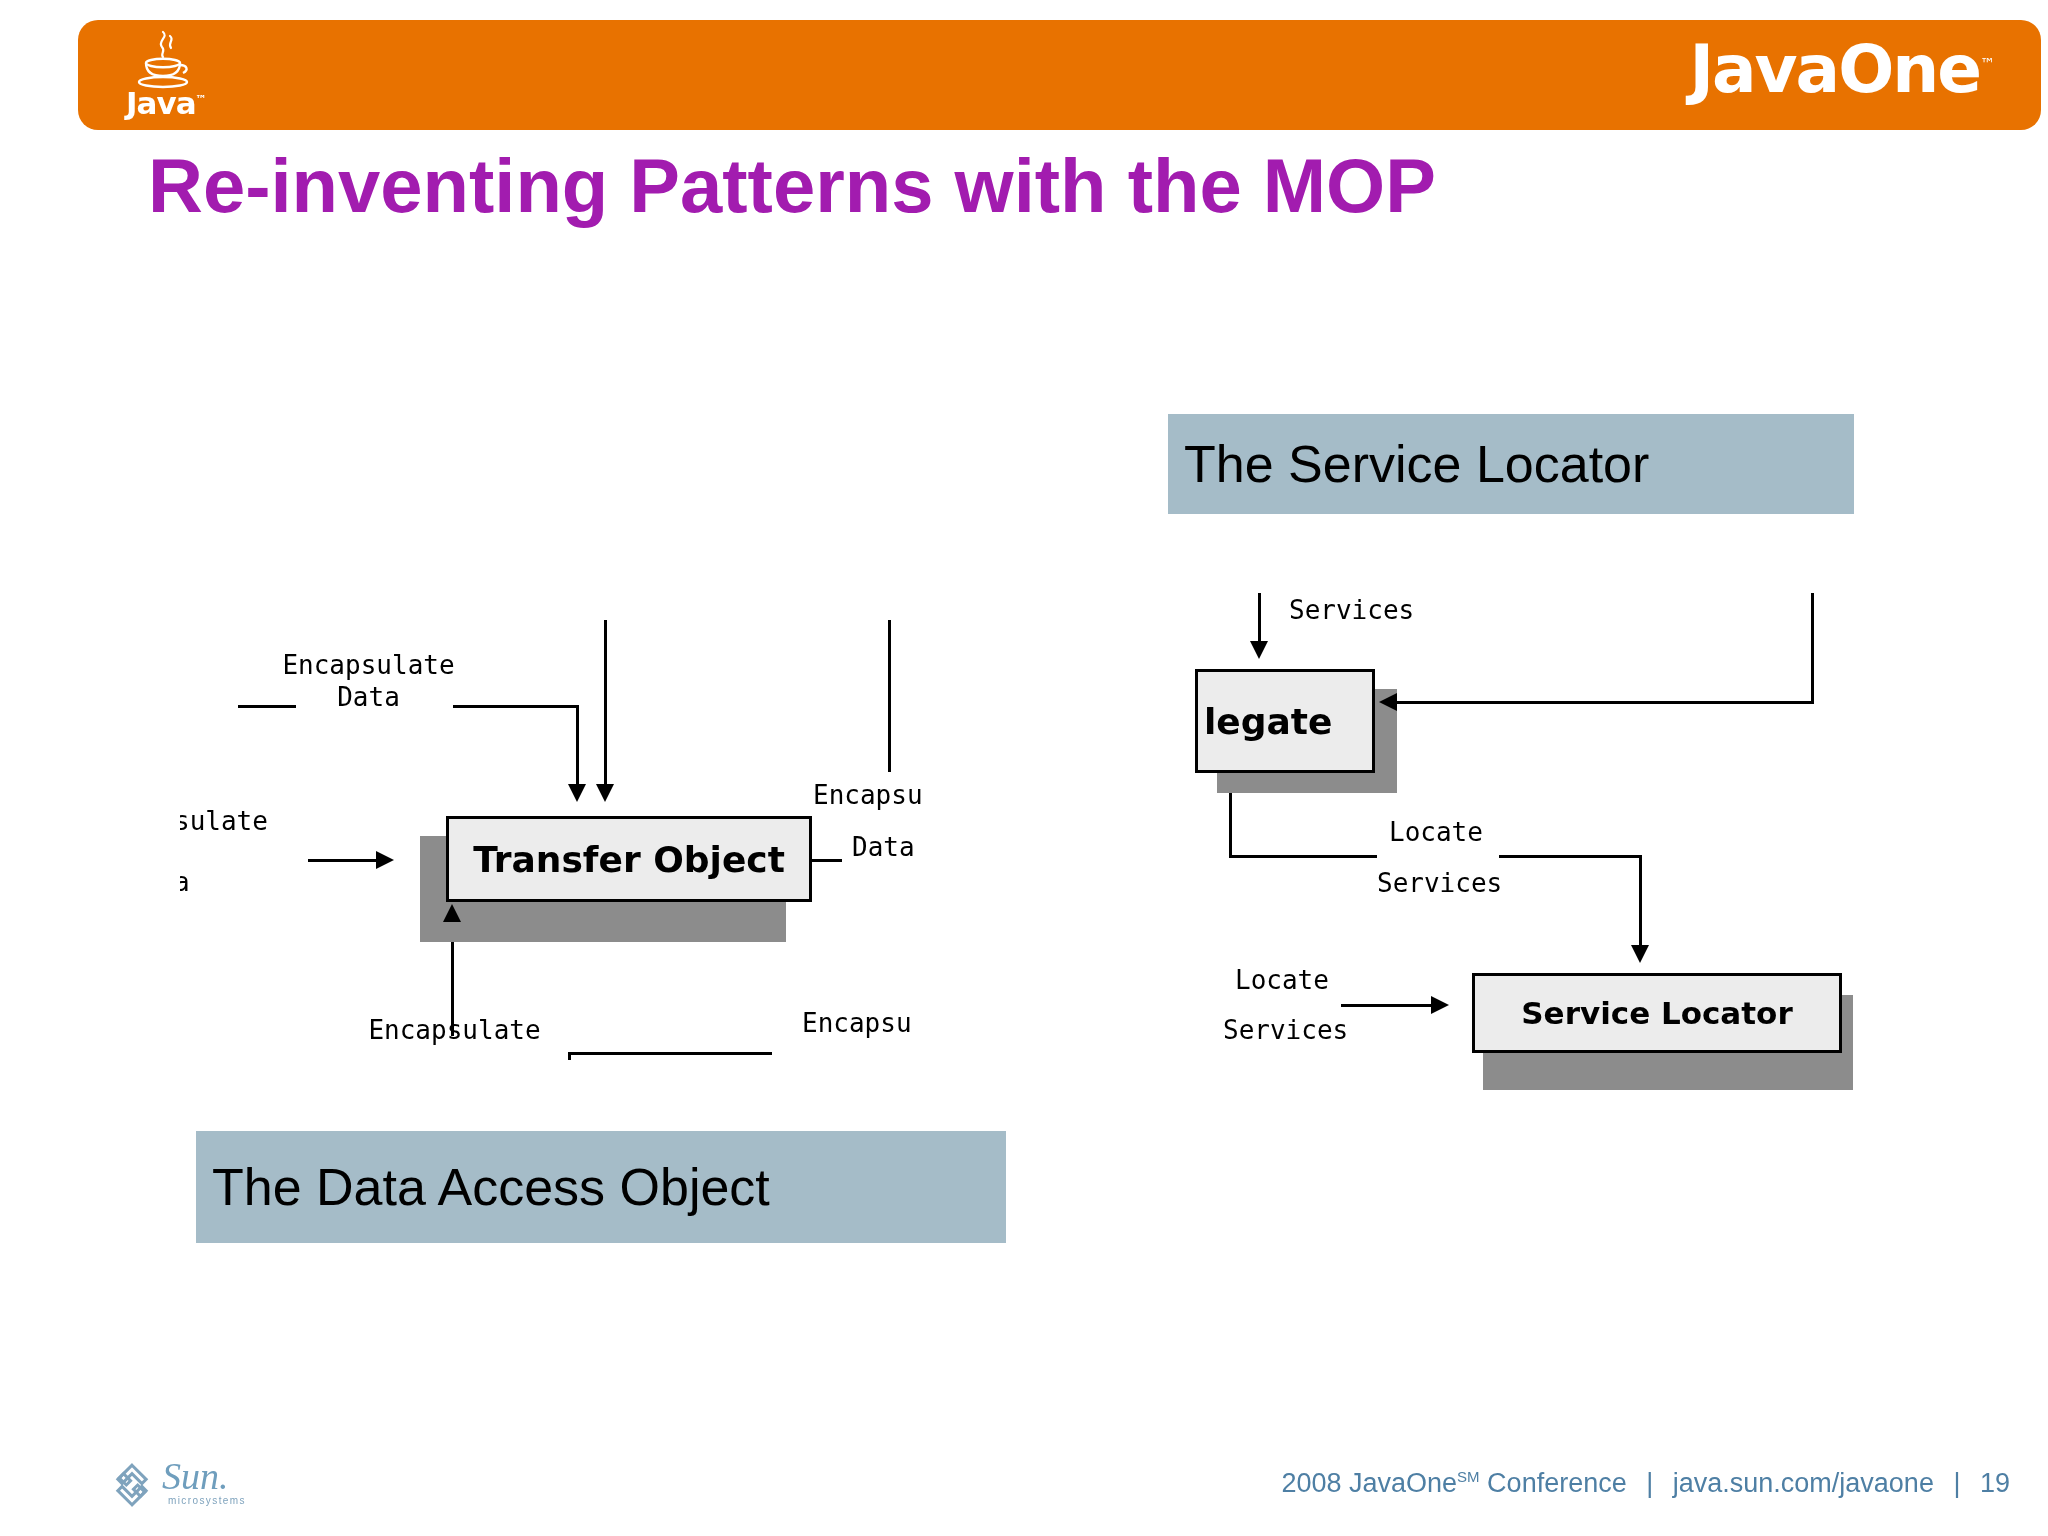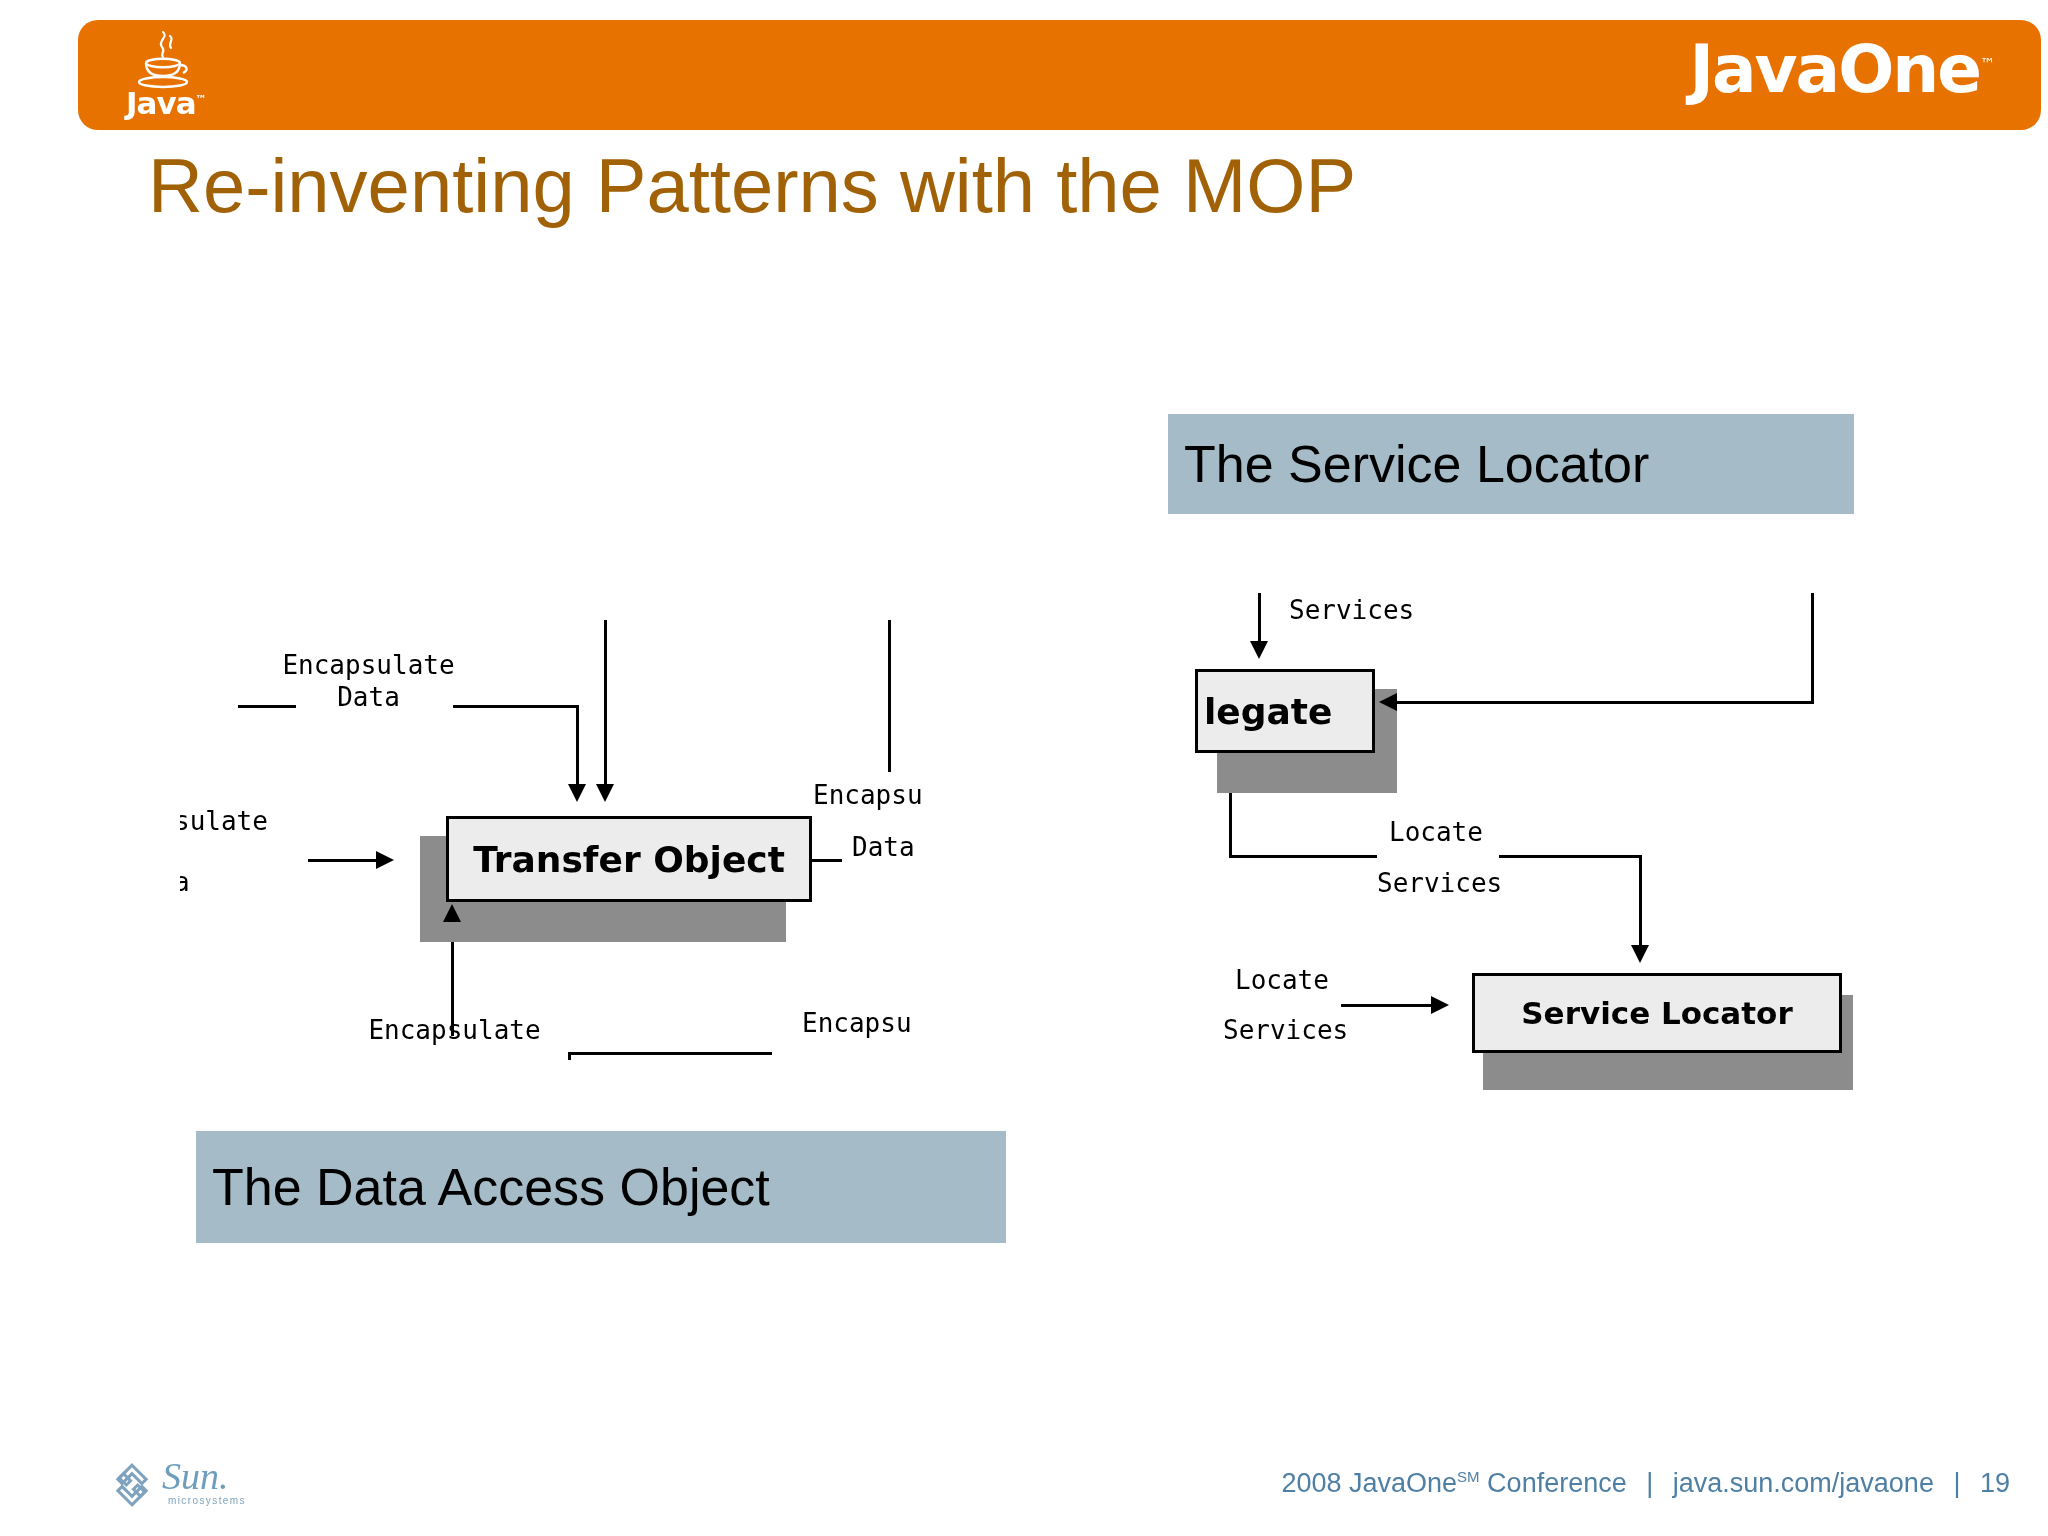--- a/index.html
+++ b/index.html
@@ -71,22 +71,22 @@
     vertical-align: super;
     font-weight: normal;
   }
 
   
   .slide-title {
     position: absolute;
     left: 148px;
     top: 185px;
     font-size: 76px;
-    font-weight: normal;
-    color: #a16207;
+    font-weight: bold;
+    color: #a21caf;
     white-space: nowrap;
     letter-spacing: 0px;
     transform: translateY(-50%);
   }
 
   
   .caption-chip {
     position: absolute;
     background: #a5bcc8;
     color: #000000;
@@ -311,21 +311,21 @@
 
 </div>
 
 <div class="diagram" id="diagram-sl">
 
   <div class="ln-v" style="left:103px; top:48px; height:52px;"></div>
   <div class="arrow arrow-down" style="left:95px; top:96px;"></div>
   <div class="lbl" style="left:134px; top:50px;">Services</div>
 
   <div class="node-shadow" style="left:62px; top:144px; width:180px; height:104px;"></div>
-  <div class="node-box" style="left:40px; top:124px; width:180px; height:84px; font-size:36px; justify-content:flex-start; padding-left:6px; overflow:hidden;">legate</div>
+  <div class="node-box" style="left:40px; top:124px; width:180px; height:104px; font-size:36px; justify-content:flex-start; padding-left:6px; overflow:hidden;">legate</div>
 
   <div class="ln-v" style="left:656px; top:48px; height:110px;"></div>
   <div class="ln-h" style="left:238px; top:156px; width:421px;"></div>
   <div class="arrow arrow-left" style="left:224px; top:148px;"></div>
 
   <div class="ln-v" style="left:74px; top:190px; height:122px;"></div>
   <div class="ln-h" style="left:74px; top:310px; width:148px;"></div>
 
   <div class="lbl" style="left:234px; top:272px;">Locate</div>
   <div class="lbl" style="left:222px; top:323px;">Services</div>

